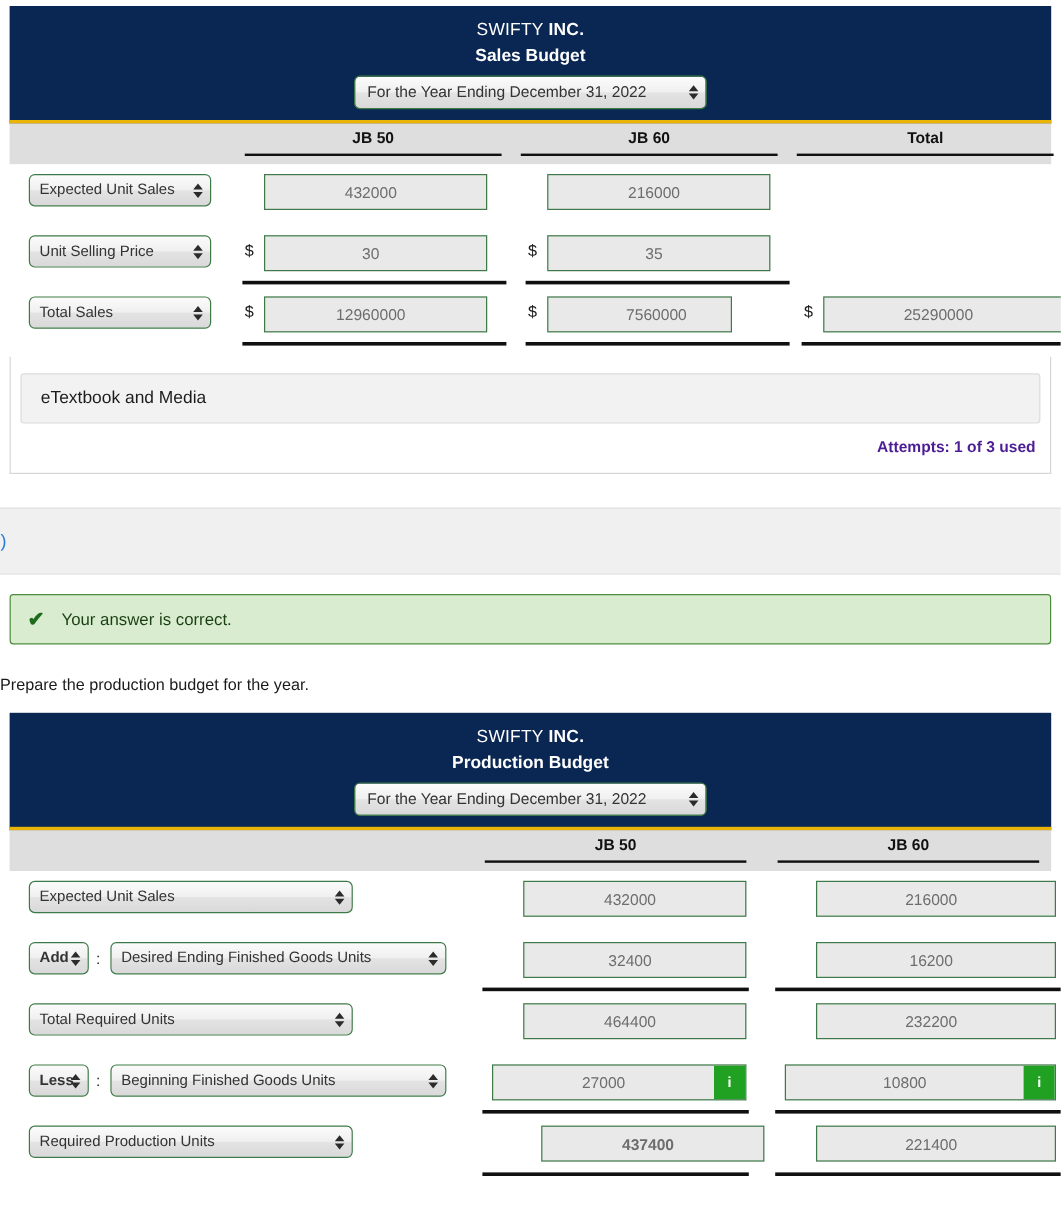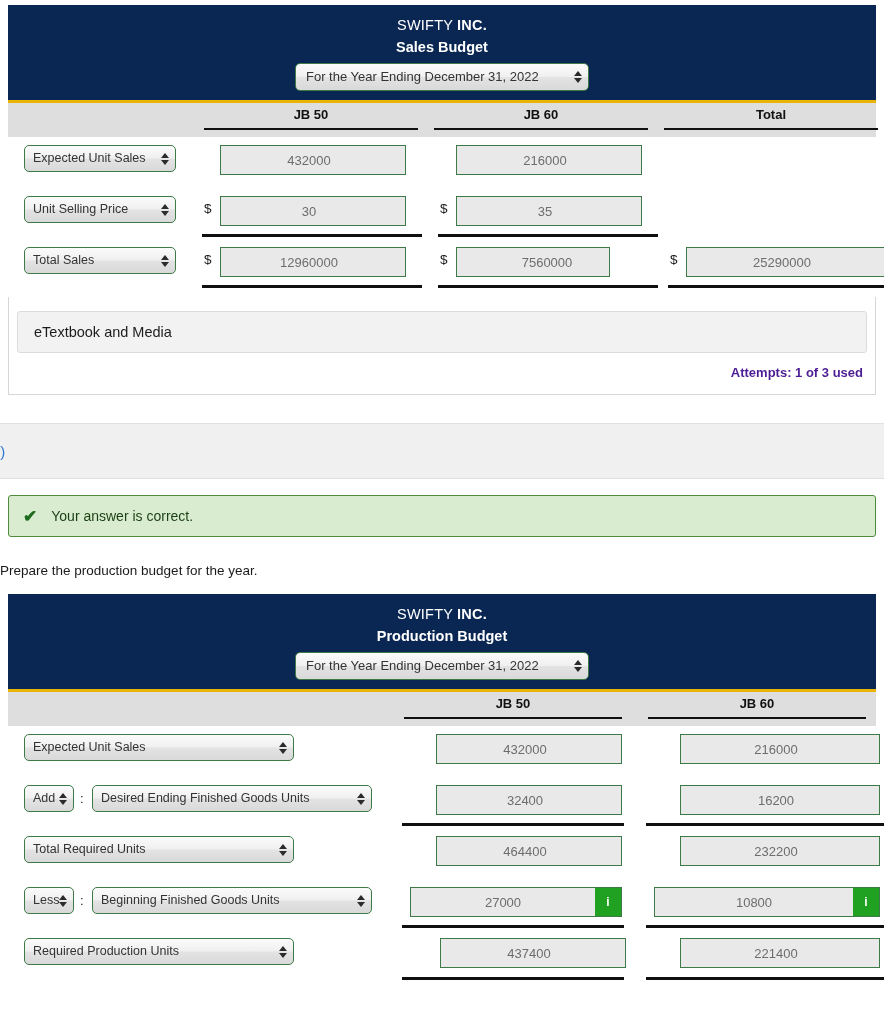--- a/index.html
+++ b/index.html
@@ -111,21 +111,21 @@
 
   
   .bud-body { background: #fff; position: relative; }
 
   .row { position: relative; height: 51px; }
 
   .lbl-sel { position: absolute; left: 16px; top: 8px; }
   .lbl-sel .sel { width: 152px; }
 
   .oper-sel { position: absolute; left: 16px; top: 8px; }
-  .oper-sel .sel { width: 50px; padding-left: 8px; padding-right: 37px; }
+  .oper-sel .sel { width: 50px; padding-left: 8px; padding-right: 37px; font-weight: bold; }
   .colon { position: absolute; left: 72px; top: 14px; font-size: 13px; color:#222; }
   .acct-sel { position: absolute; left: 84px; top: 8px; }
   .acct-sel .sel { width: 280px; }
 
   .money { position: absolute; font-size: 13.5px; color:#1a1a1a; top: 13px; }
 
   .cell {
     position: absolute; top: 8px;
     height: 30px;
     border: 1px solid #3e7a47;
@@ -456,21 +456,21 @@
       </div>
 
       <div class="row">
         <span class="sel-box lbl-sel" style="left:16px;">
           <div class="sel" style="width:270px;">Required Production Units</div>
           <span class="arrows">
               <i class="up"></i>
               <i class="dn"></i>
             </span>
         </span>
-        <div class="cell" style="left:432px;width:186px;">
+        <div class="cell" style="left:443px;width:186px;font-weight:bold;">
           <span class="val">437400</span>
         </div>
         <div class="cell" style="left:672px;width:200px;">
           <span class="val">221400</span>
         </div>
         <div class="underline" style="left:394px;width:222px;top:47px;"></div>
         <div class="underline" style="left:638px;width:238px;top:47px;"></div>
       </div>
 
     </div>

